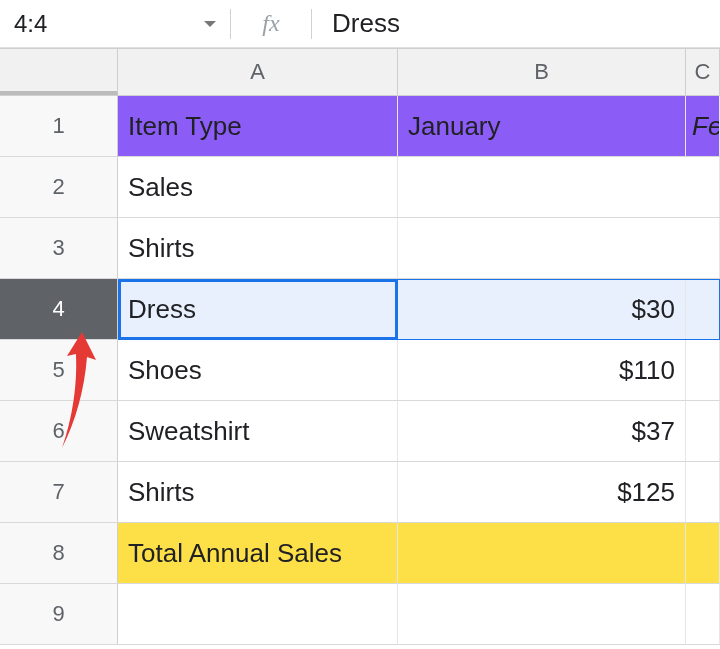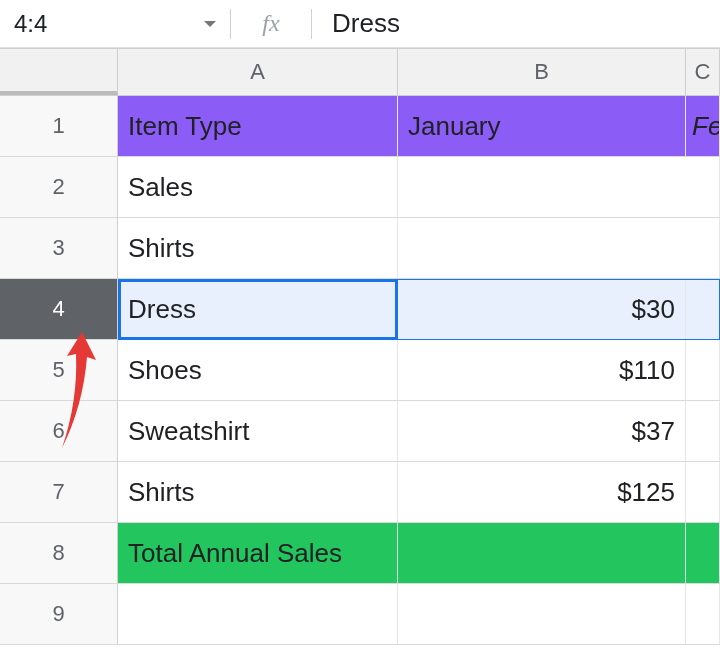--- a/index.html
+++ b/index.html
@@ -120,21 +120,21 @@
     color: #202124;
     padding: 0 10px;
     overflow: hidden;
     white-space: nowrap;
   }
   .cell.col-A { width: 280px; justify-content: flex-start; }
   .cell.col-B { width: 288px; justify-content: flex-end; }
   .cell.col-C { flex: 1; justify-content: flex-start; padding-left: 6px; font-style: italic; }
 
   .header-row .cell { background: #8b5cf6; }
-  .total-row  .cell { background: #22c55e; }
+  .total-row  .cell { background: #fde047; }
 
   .row.selected-row .cell { background: #e8f0fd; }
 
   
   .active-outline {
     position: absolute;
     border: 3px solid #1a73e8;
     pointer-events: none;
     z-index: 5;
   }

